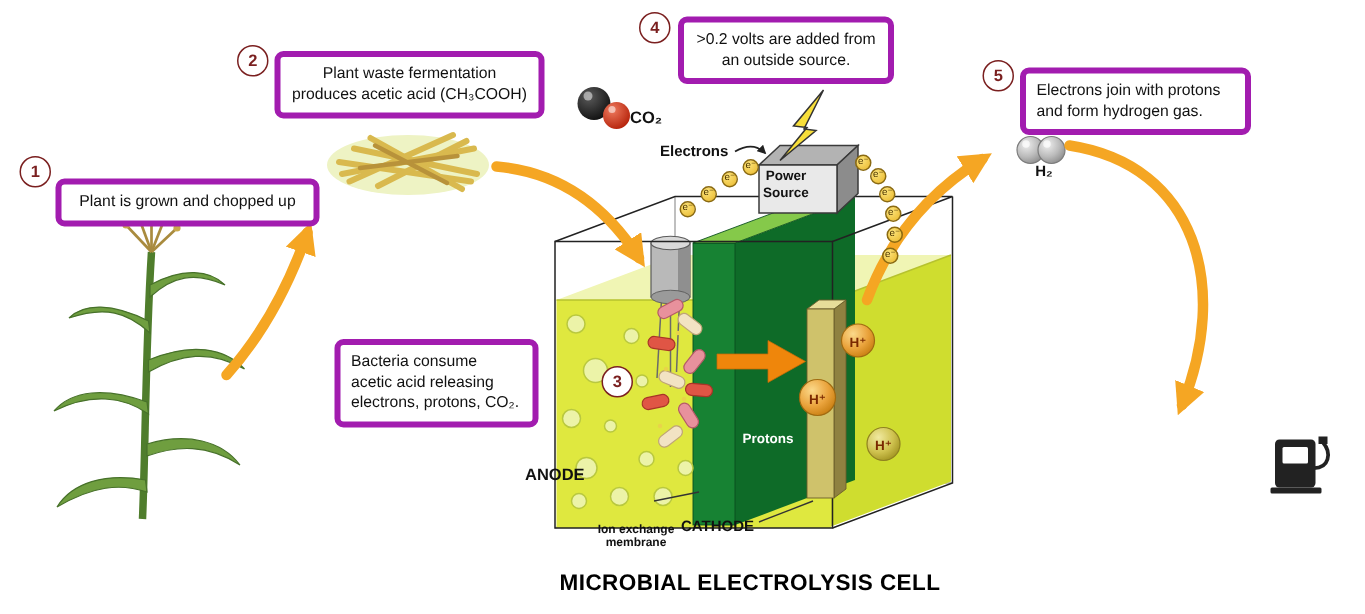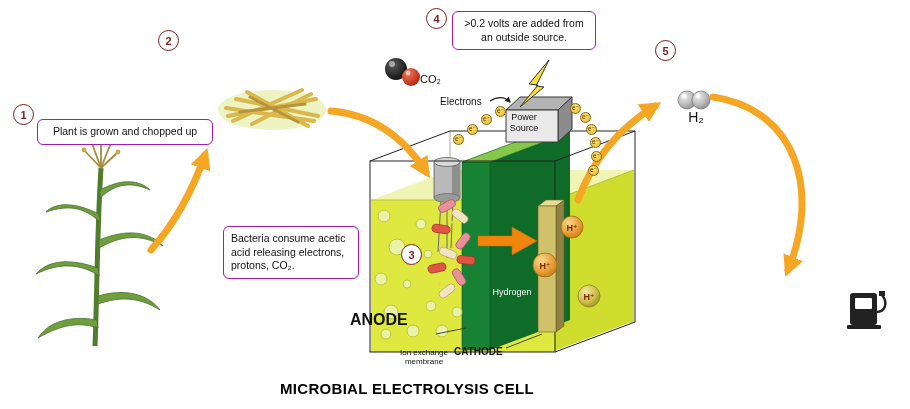--- a/index.html
+++ b/index.html
@@ -1,31 +1,31 @@
 <!DOCTYPE html>
 <html><head>
 <meta charset="utf-8">
 <style>
   html,body{margin:0;padding:0;background:#fff;}
   .stage{position:relative;width:910px;height:409px;background:#ffffff;overflow:hidden;
          font-family:"Liberation Sans","DejaVu Sans",sans-serif;color:#111;}
   .stage svg.scene{position:absolute;left:0;top:0;}
-  .note{position:absolute;background:#fff;border:1px solid #a21caf;border-radius:6px;
+  .note{position:absolute;background:#fff;border:4px solid #a21caf;border-radius:6px;
         padding:5px 7px;font-size:10.5px;line-height:1.3;color:#111;box-sizing:border-box;}
   .center{text-align:center;}
   .badge{position:absolute;width:21px;height:21px;border:1.5px solid #7a1f1f;border-radius:50%;
          background:#fff;color:#7a1f1f;font-size:11px;font-weight:bold;
          display:flex;align-items:center;justify-content:center;box-sizing:border-box;}
   .electron{position:absolute;width:11px;height:11px;border-radius:50%;
             background:radial-gradient(circle at 35% 30%,#fce47a,#e9b72c);
             border:1px solid #8a6a12;color:#4a3300;font-size:6.5px;line-height:1;
             display:flex;align-items:center;justify-content:center;box-sizing:border-box;}
-  .lbl{position:absolute;color:#111;}
+  .lbl{position:absolute;color:#111;font-weight:bold;}
   .bold{font-weight:bold;}
-  .title{position:absolute;font-weight:bold;font-size:15px;letter-spacing:.3px;text-align:left;color:#000;}
+  .title{position:absolute;font-weight:bold;font-size:15px;letter-spacing:.3px;text-align:center;color:#000;}
   .white{color:#fff;}
 </style>
 </head>
 <body>
 
 <div class="stage">
 
   <svg class="scene" width="910" height="409" viewBox="0 0 910 409">
     <defs>
       <marker id="mOrange" viewBox="0 0 4 4" markerWidth="3" markerHeight="3" refX="2.6" refY="2" orient="auto">
@@ -235,31 +235,33 @@
     </g>
   </svg>
 
   <div class="badge" style="left:13px;top:104px;">1</div>
   <div class="badge" style="left:158px;top:30px;">2</div>
   <div class="badge" style="left:401px;top:244px;">3</div>
   <div class="badge" style="left:426px;top:8px;">4</div>
   <div class="badge" style="left:655px;top:40px;">5</div>
 
   <div class="note center" style="left:37px;top:119px;width:176px;">Plant is grown and chopped up</div>
+  <div class="note center" style="left:183px;top:34px;width:180px;">Plant waste fermentation produces acetic acid (CH₃COOH)</div>
   <div class="note" style="left:223px;top:226px;width:136px;">Bacteria consume acetic acid releasing electrons, protons, CO₂.</div>
   <div class="note center" style="left:452px;top:11px;width:144px;">&gt;0.2 volts are added from an outside source.</div>
+  <div class="note" style="left:680px;top:45px;width:154px;">Electrons join with protons and form hydrogen gas.</div>
 
   <div class="lbl" style="left:420px;top:73px;font-size:11px;">CO₂</div>
   <div class="lbl" style="left:440px;top:96px;font-size:10px;">Electrons</div>
-  <div class="lbl center" style="left:682px;top:109px;width:28px;font-size:14px;">H₂</div>
+  <div class="lbl center" style="left:682px;top:109px;width:28px;font-size:10px;">H₂</div>
   <div class="lbl center" style="left:505px;top:112px;width:38px;font-size:9px;line-height:1.2;">Power Source</div>
-  <div class="lbl bold" style="left:350px;top:311px;font-size:16px;">ANODE</div>
+  <div class="lbl bold" style="left:350px;top:311px;font-size:11px;">ANODE</div>
   <div class="lbl center" style="left:389px;top:348px;width:70px;font-size:8px;line-height:1.15;">Ion exchange membrane</div>
   <div class="lbl bold" style="left:454px;top:346px;font-size:10px;">CATHODE</div>
-  <div class="lbl white center" style="left:489px;top:287px;width:46px;font-size:9px;">Hydrogen</div>
+  <div class="lbl white center" style="left:489px;top:287px;width:46px;font-size:9px;">Protons</div>
 
   <div class="electron" style="left:453px;top:134px;">e⁻</div>
   <div class="electron" style="left:467px;top:124px;">e⁻</div>
   <div class="electron" style="left:481px;top:114px;">e⁻</div>
   <div class="electron" style="left:495px;top:106px;">e⁻</div>
   <div class="electron" style="left:570px;top:103px;">e⁻</div>
   <div class="electron" style="left:580px;top:112px;">e⁻</div>
   <div class="electron" style="left:586px;top:124px;">e⁻</div>
   <div class="electron" style="left:590px;top:137px;">e⁻</div>
   <div class="electron" style="left:591px;top:151px;">e⁻</div>

